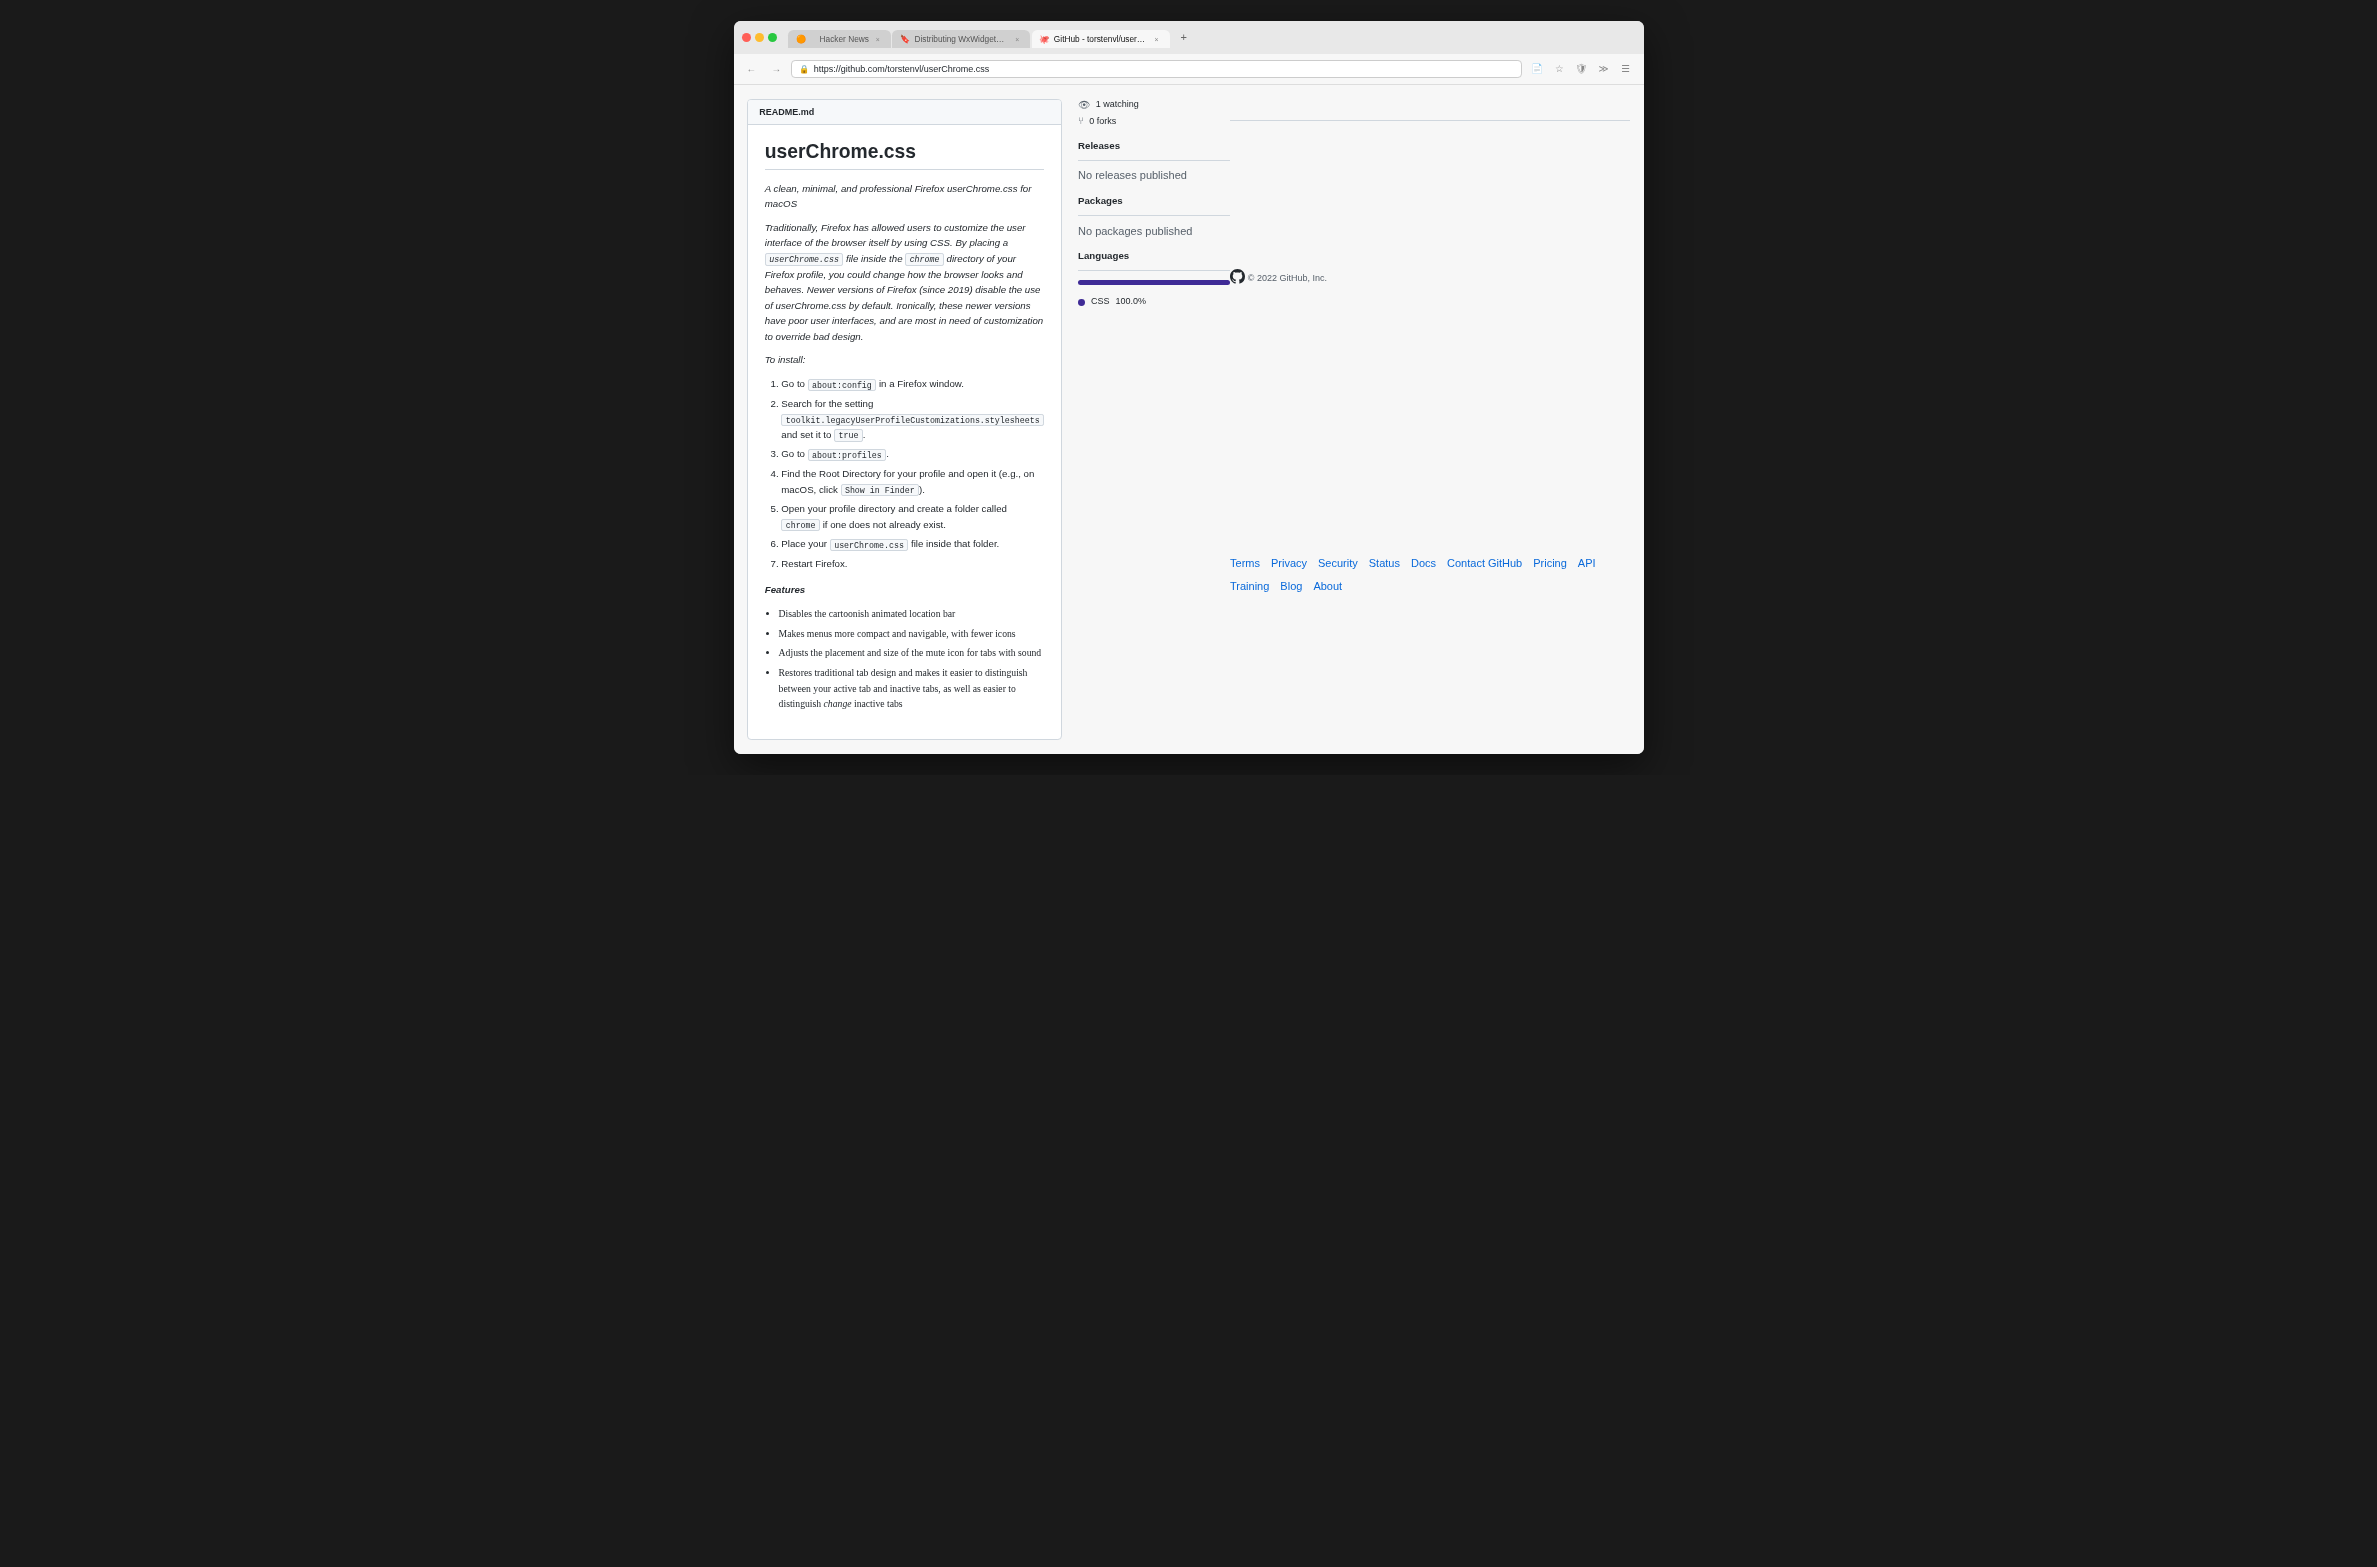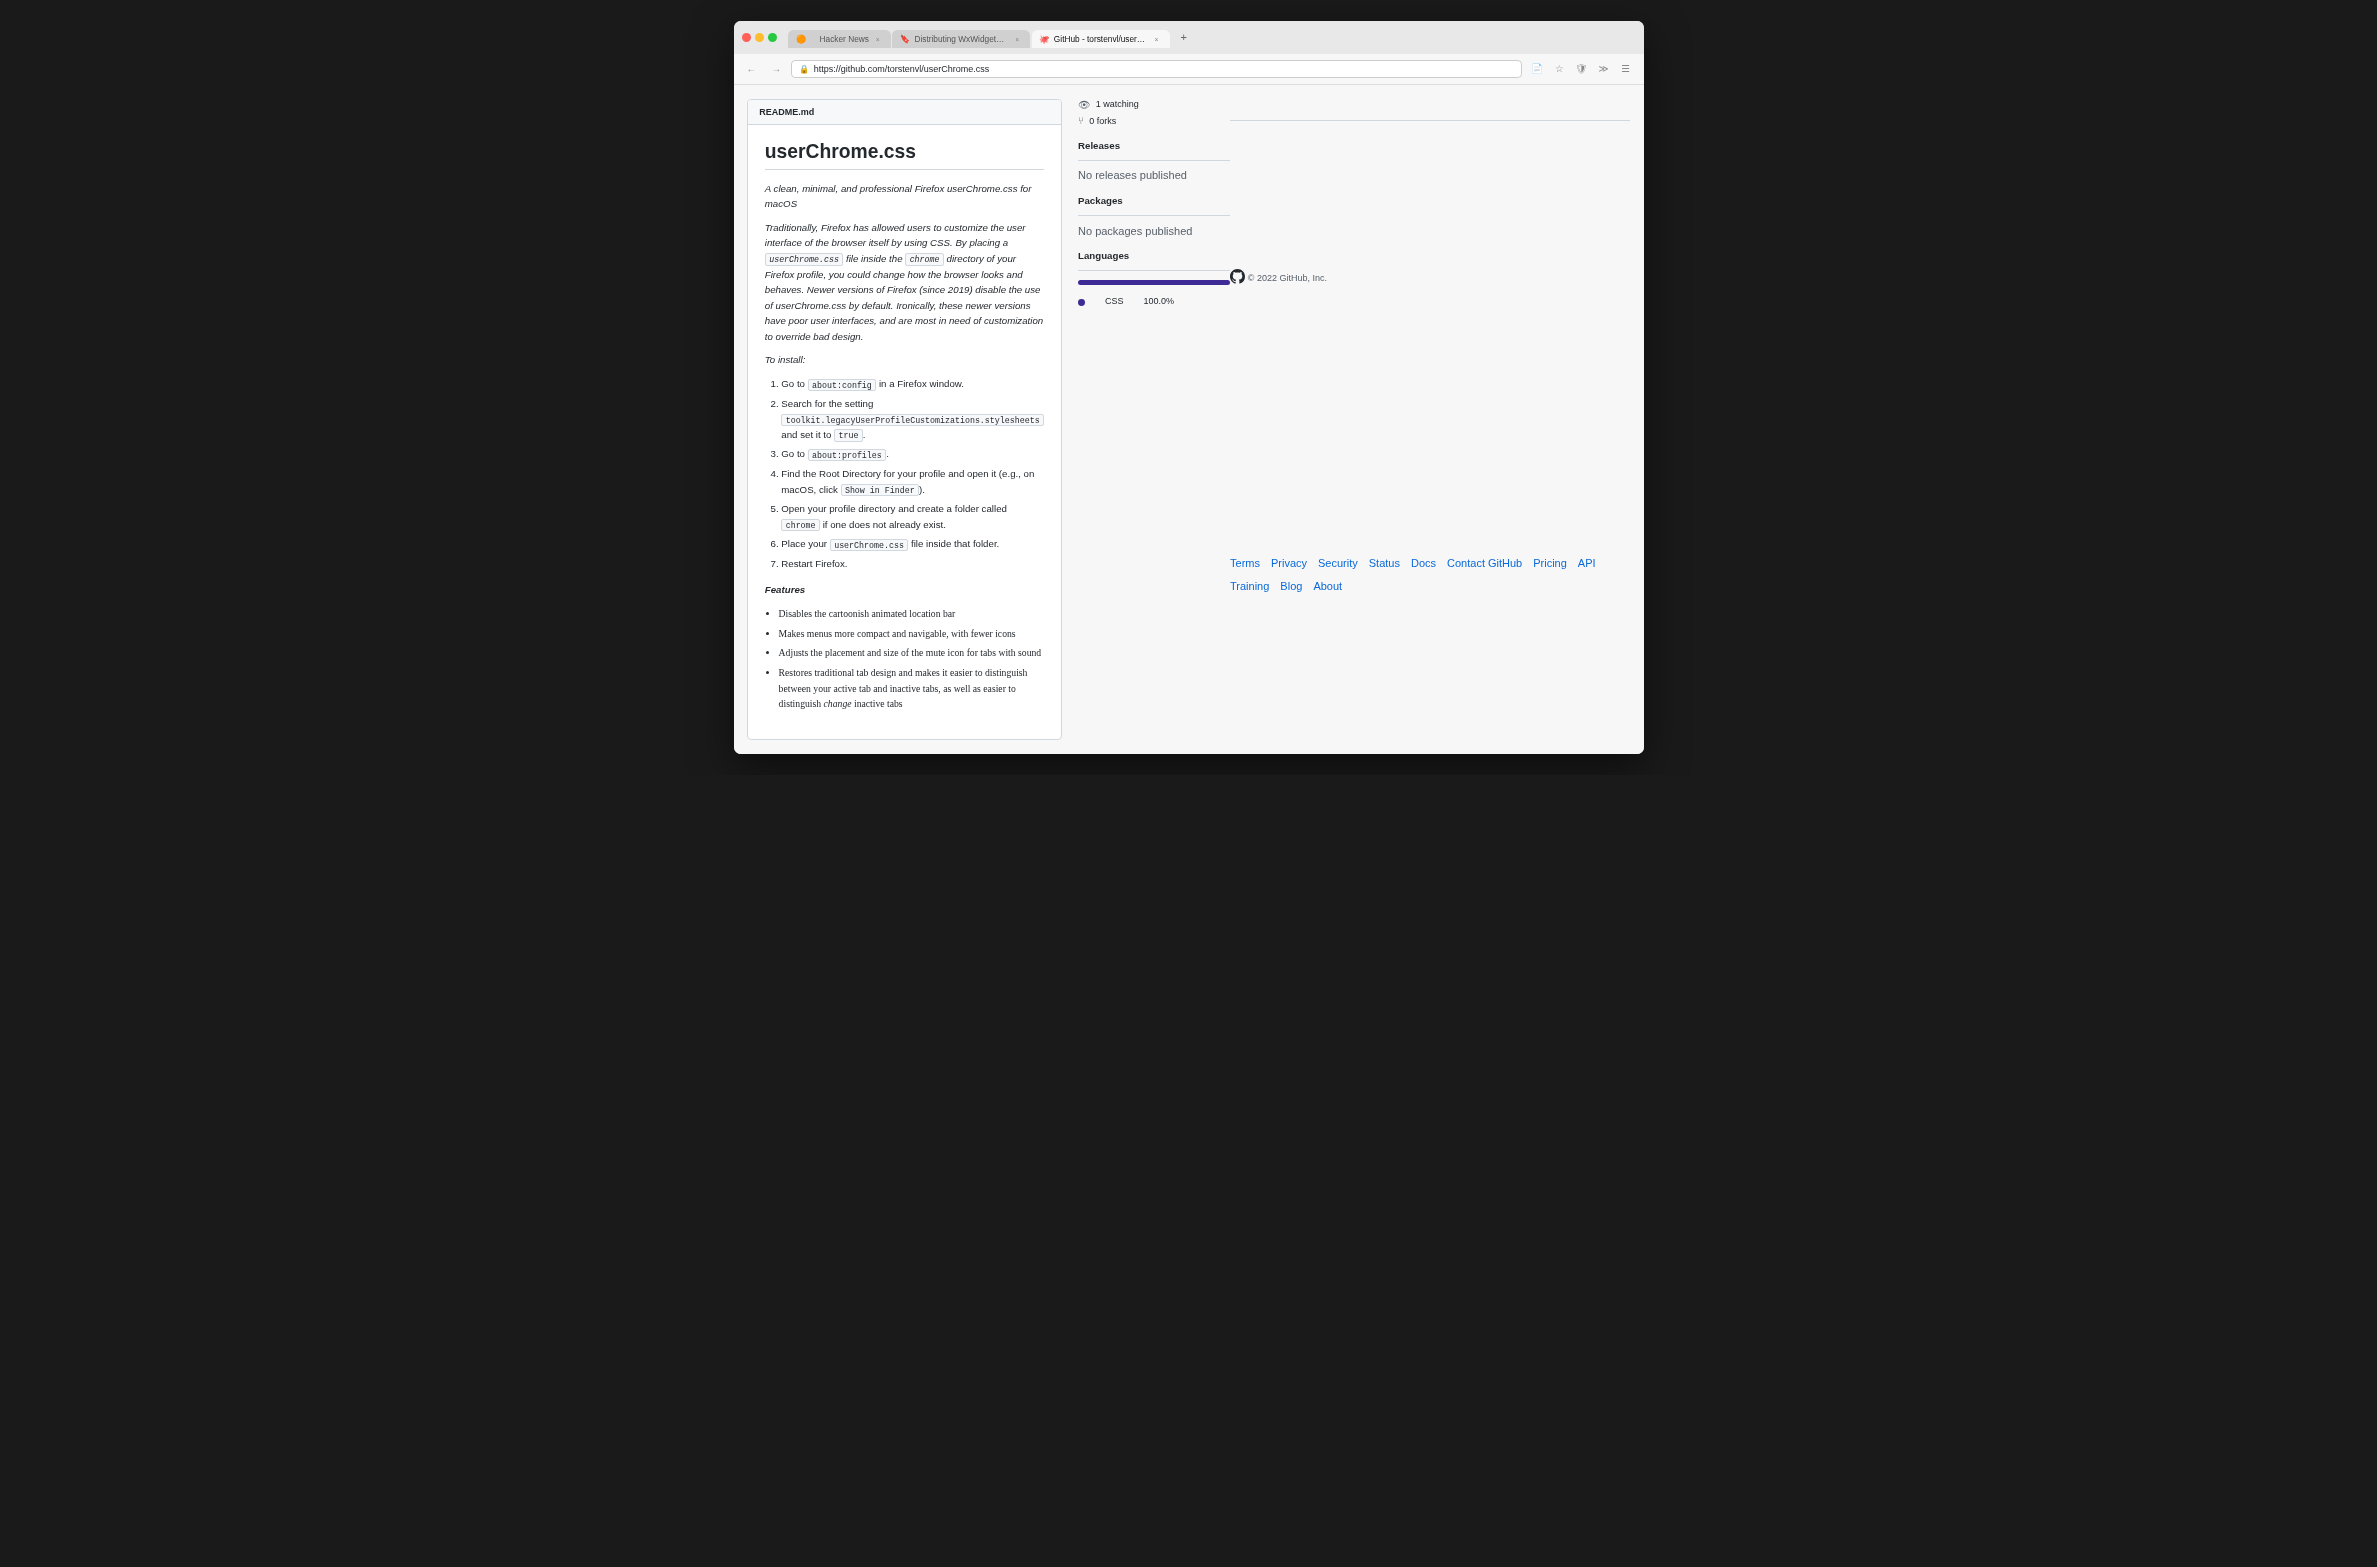--- a/index.html
+++ b/index.html
@@ -304,21 +304,21 @@
     .languages-bar {
       height: 5.5px;
       background: #3f2b96;
       border-radius: 2.8px;
       margin-bottom: 5.5px;
     }
 
     .language-entry {
       display: flex;
       align-items: flex-end;
-      gap: 20px;
+      gap: 6px;
       font-size: 9px;
     }
 
     .language-dot {
       width: 6.9px;
       height: 6.9px;
       border-radius: 50%;
       background: #3f2b96;
     }
 

